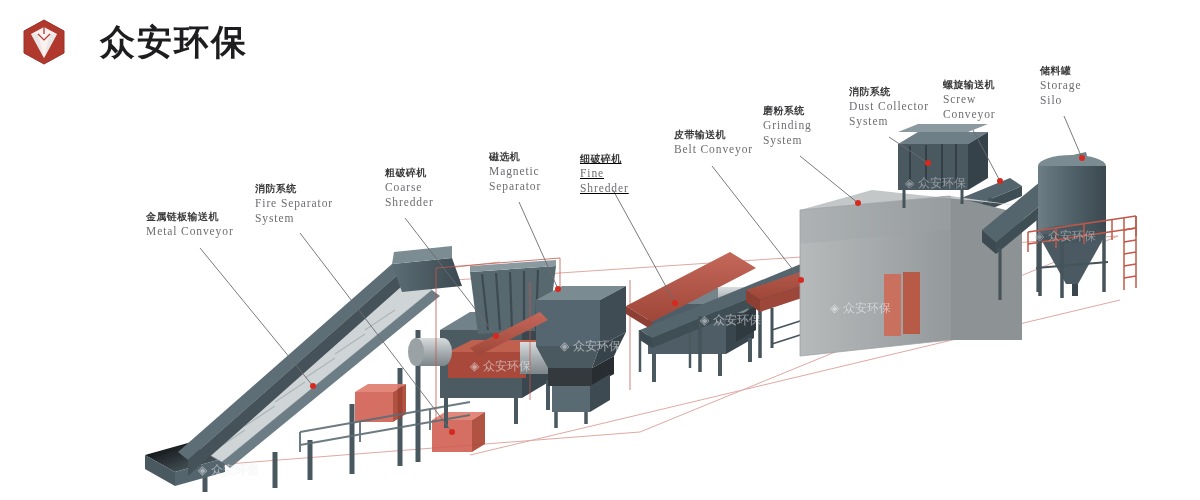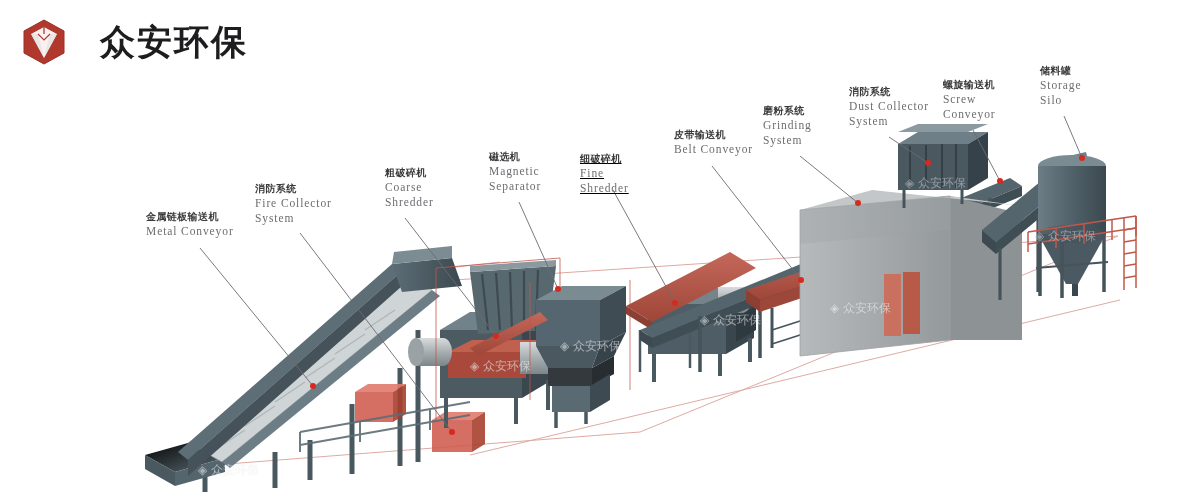--- a/index.html
+++ b/index.html
@@ -358,21 +358,21 @@
       </g>
   </svg>
 
   <div id="labels">
       <div class="label" style="left: 146px; top: 210px;">
         <div class="cn">金属链板输送机</div>
         <div class="en">Metal Conveyor</div>
       </div>
       <div class="label" style="left: 255px; top: 182px;">
         <div class="cn">消防系统</div>
-        <div class="en">Fire Collector</div>
+        <div class="en">Fire Separator</div>
         <div class="en">System</div>
       </div>
       <div class="label" style="left: 357px; top: 166px; margin-left: 28px;">
         <div class="cn">粗破碎机</div>
         <div class="en">Coarse</div>
         <div class="en">Shredder</div>
       </div>
       <div class="label" style="left: 489px; top: 150px;">
         <div class="cn">磁选机</div>
         <div class="en">Magnetic</div>

